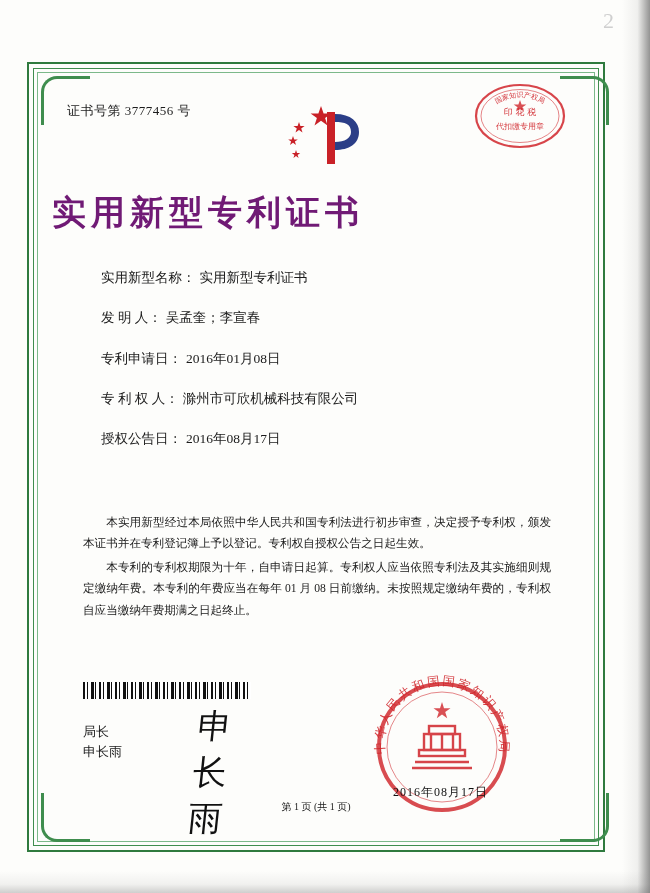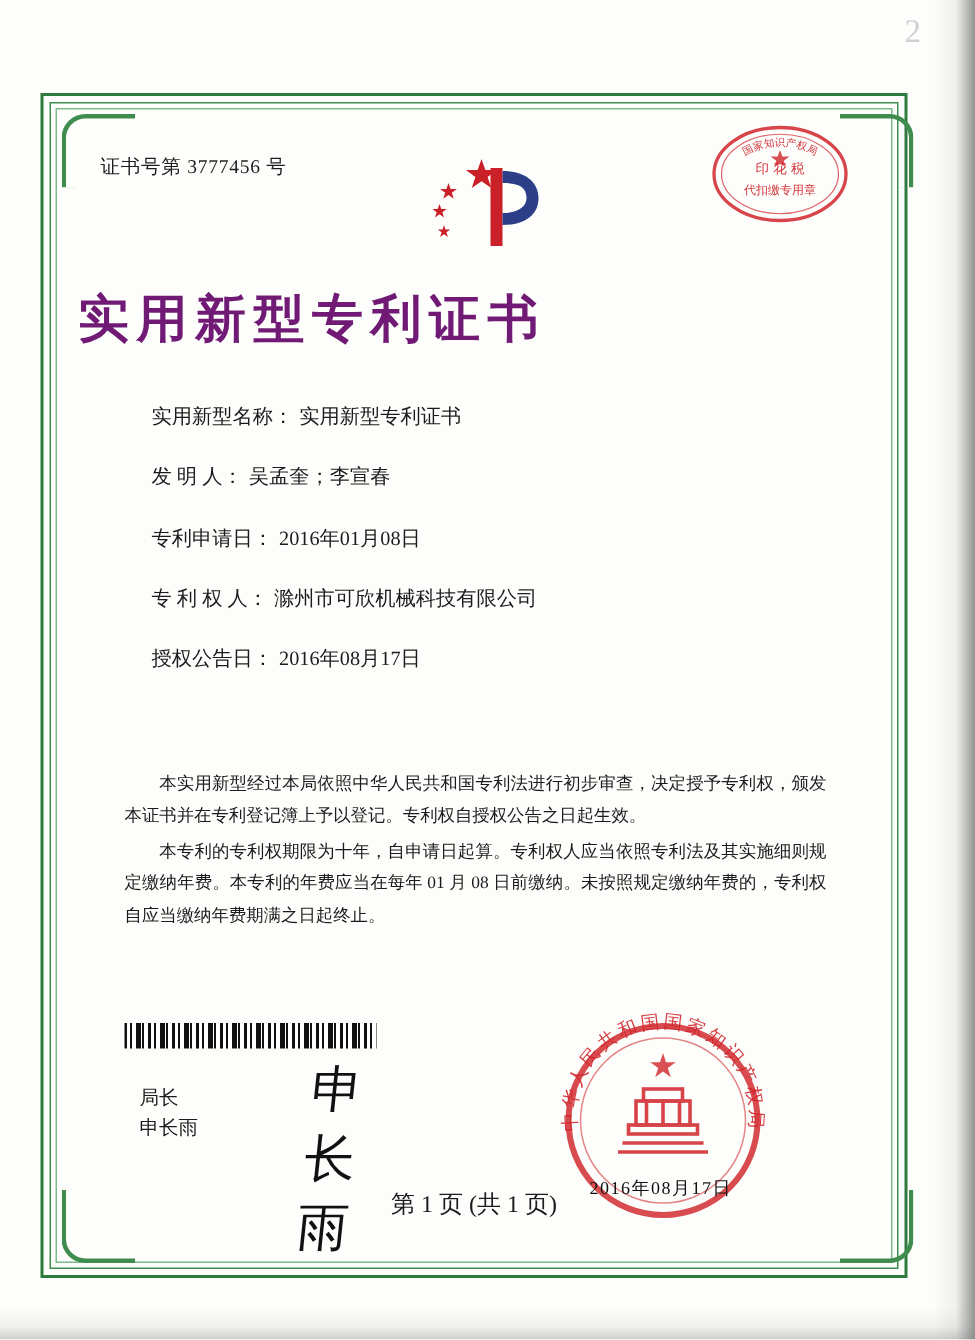--- a/index.html
+++ b/index.html
@@ -189,21 +189,21 @@
       #fff 5px, #fff 8px,
       #111 8px, #111 11px,
       #fff 11px, #fff 12px,
       #111 12px, #111 13px,
       #fff 13px, #fff 16px
     );
   }
 
   .signature-block {
     position: absolute;
-    left: 56px;
+    left: 46px;
     top: 650px;
   }
   .sig-label {
     font-size: 13px;
     line-height: 1.5;
     color: #1b1b1b;
   }
   .sig-hand {
     position: absolute;
     left: 110px;
@@ -230,21 +230,21 @@
     color: #111;
     letter-spacing: 1px;
   }
 
   .page-foot {
     position: absolute;
     left: 0;
     right: 0;
     bottom: 28px;
     text-align: center;
-    font-size: 16px;
+    font-size: 10px;
     color: #1b1b1b;
   }
 </style>
 </head>
 <body>
 
 <div class="scan">
 
   <div class="corner-mark">2</div>
 

